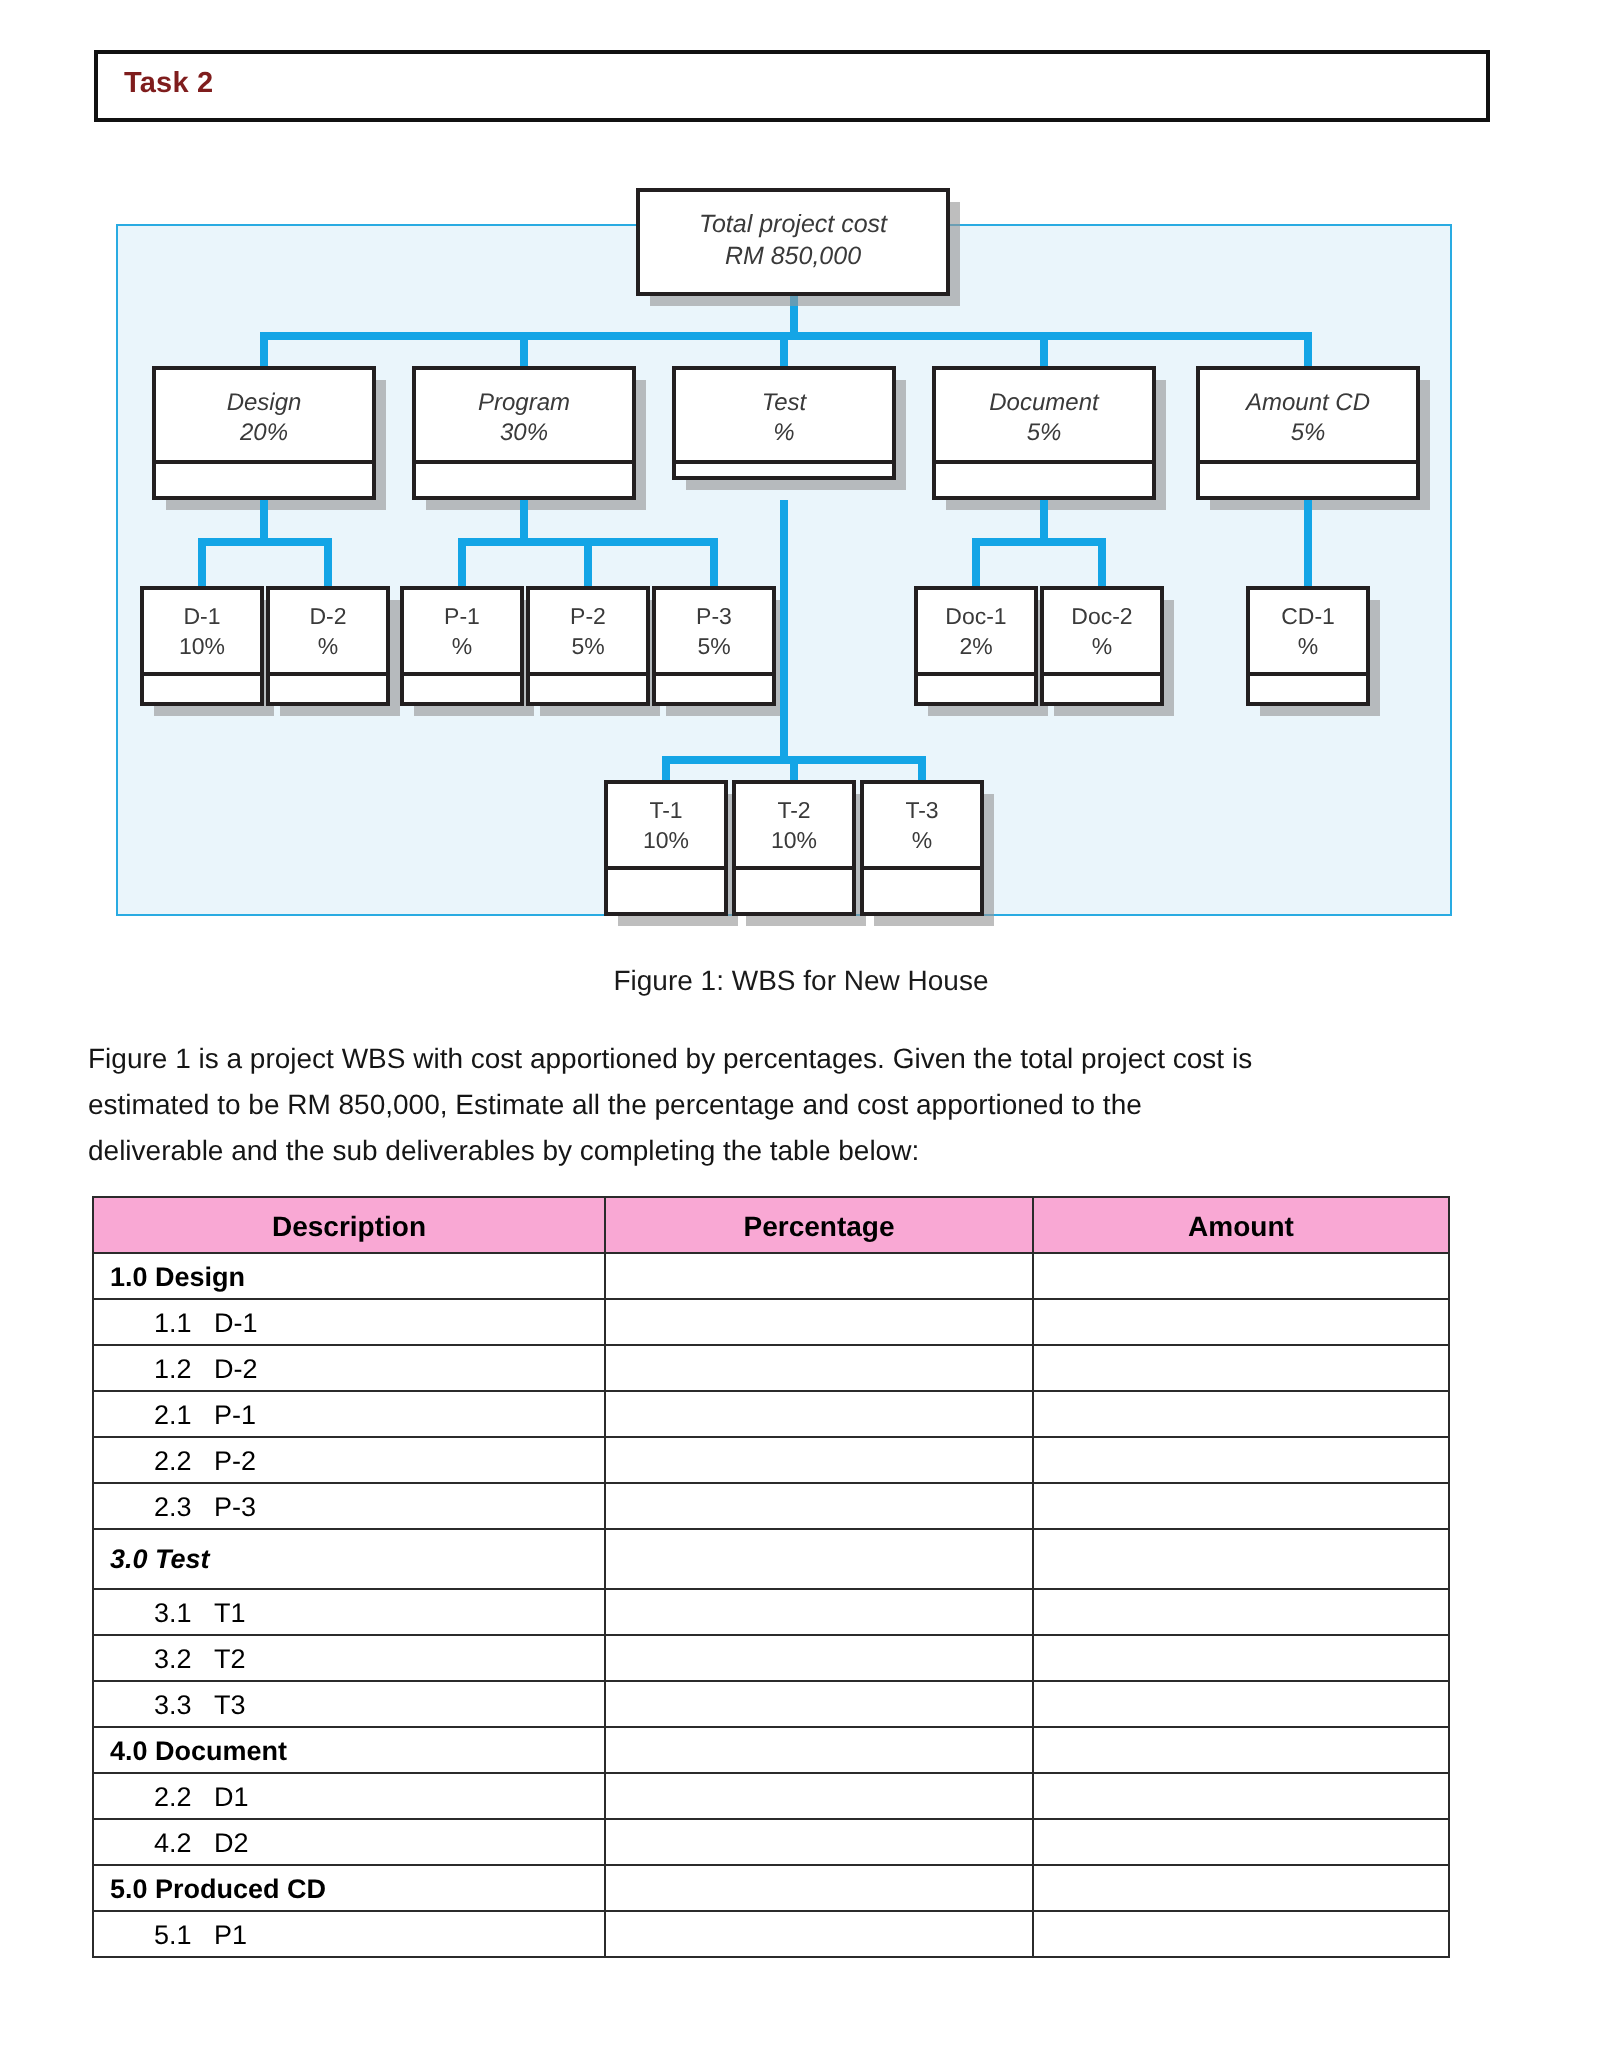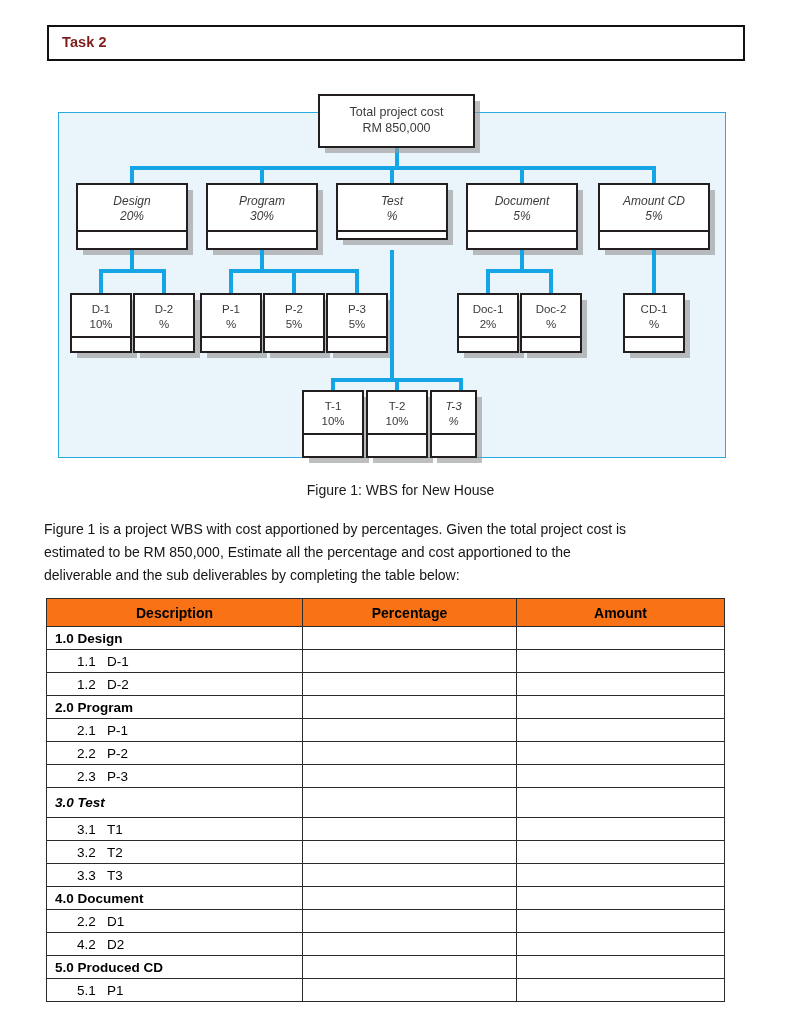--- a/index.html
+++ b/index.html
@@ -162,21 +162,21 @@
   .wbs-table col.c-pct  { width: 214px; }
   .wbs-table col.c-amt  { width: 208px; }
 
   .wbs-table th, .wbs-table td {
     border: 1.3px solid #2b2b2b;
     padding: 0;
     height: 22px;
     vertical-align: middle;
   }
   .wbs-table thead th {
-    background: #f97316;
+    background: #f9a8d4;
     text-align: center;
     font-weight: bold;
     font-size: 14px;
     height: 27px;
   }
   .cell-pad { padding-left: 8px; }
   tr.row-major td.desc {
     font-weight: bold;
     padding-left: 8px;
   }
@@ -342,29 +342,29 @@
       <div class="node-bottom"></div>
     </div>
     <div class="node node-l3" style="left: 366px; top: 390px; width: 62px; height: 68px;">
       <div class="node-top">
         <div>T-2</div>
         <div>10%</div>
       </div>
       <div class="node-divider"></div>
       <div class="node-bottom"></div>
     </div>
-    <div class="node node-l3" style="left: 430px; top: 390px; width: 47px; height: 68px; font-style: italic;">
+    <div class="node node-l3" style="left: 430px; top: 390px; width: 62px; height: 68px;">
       <div class="node-top">
         <div>T-3</div>
         <div>%</div>
       </div>
       <div class="node-divider"></div>
       <div class="node-bottom"></div>
     </div>
-    <div class="node node-root" style="left: 318px; top: 94px; width: 157px; height: 54px;">
+    <div class="node node-root" style="left: 318px; top: 94px; width: 157px; height: 54px; font-style: italic;">
       <div class="node-top">
         <div>Total project cost</div>
         <div>RM 850,000</div>
       </div>
     </div>
   </div>
 
 <div class="figure-caption">Figure 1: WBS for New House</div>
 
 <div class="body-paragraph">
@@ -395,25 +395,20 @@
       <tr class="row-sub">
         <td class="desc"><span class="sub-num">1.1</span>D-1</td>
         <td class="cell-pad"></td>
         <td class="cell-pad"></td>
       </tr>
       <tr class="row-sub">
         <td class="desc"><span class="sub-num">1.2</span>D-2</td>
         <td class="cell-pad"></td>
         <td class="cell-pad"></td>
       </tr>
-      <tr class="row-major">
-        <td class="desc">2.0 Program</td>
-        <td class="cell-pad"></td>
-        <td class="cell-pad"></td>
-      </tr>
       <tr class="row-sub">
         <td class="desc"><span class="sub-num">2.1</span>P-1</td>
         <td class="cell-pad"></td>
         <td class="cell-pad"></td>
       </tr>
       <tr class="row-sub">
         <td class="desc"><span class="sub-num">2.2</span>P-2</td>
         <td class="cell-pad"></td>
         <td class="cell-pad"></td>
       </tr>

